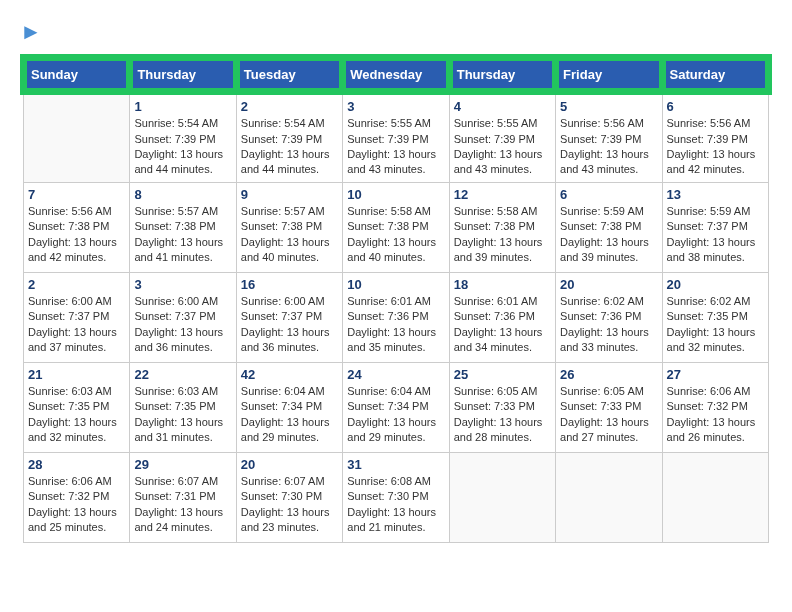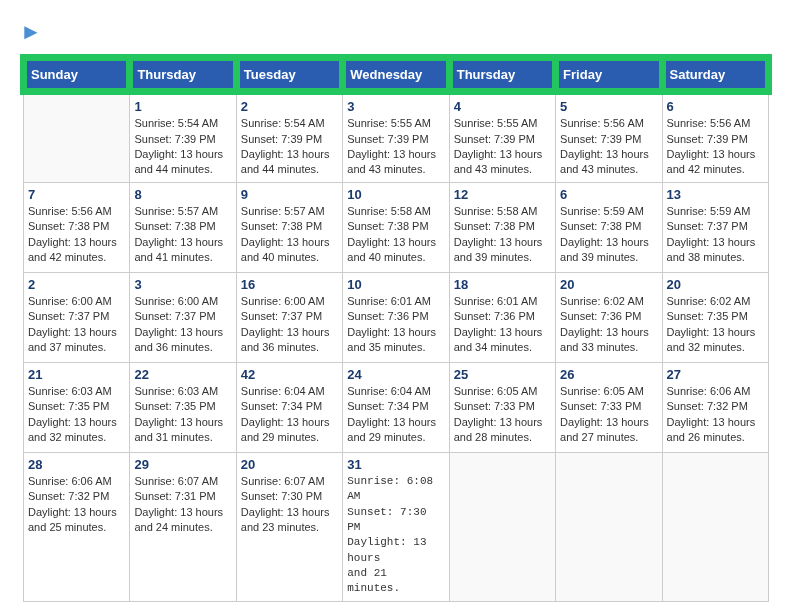--- a/index.html
+++ b/index.html
@@ -322,21 +322,21 @@
         </td>
         <td>
           <span class="day-number">20</span>
           <div class="day-info" style="white-space: pre-line;">Sunrise: 6:07 AM
 Sunset: 7:30 PM
 Daylight: 13 hours
 and 23 minutes.</div>
         </td>
         <td>
           <span class="day-number">31</span>
-          <div class="day-info" style="white-space: pre-line; font-family: Liberation Mono, monospace;">Sunrise: 6:08 AM
+          <div class="day-info" style="white-space: pre-line;">Sunrise: 6:08 AM
 Sunset: 7:30 PM
 Daylight: 13 hours
 and 21 minutes.</div>
         </td>
         <td class="empty"></td>
         <td class="empty"></td>
         <td class="empty"></td>
       </tr>
     </tbody>
 </table>

